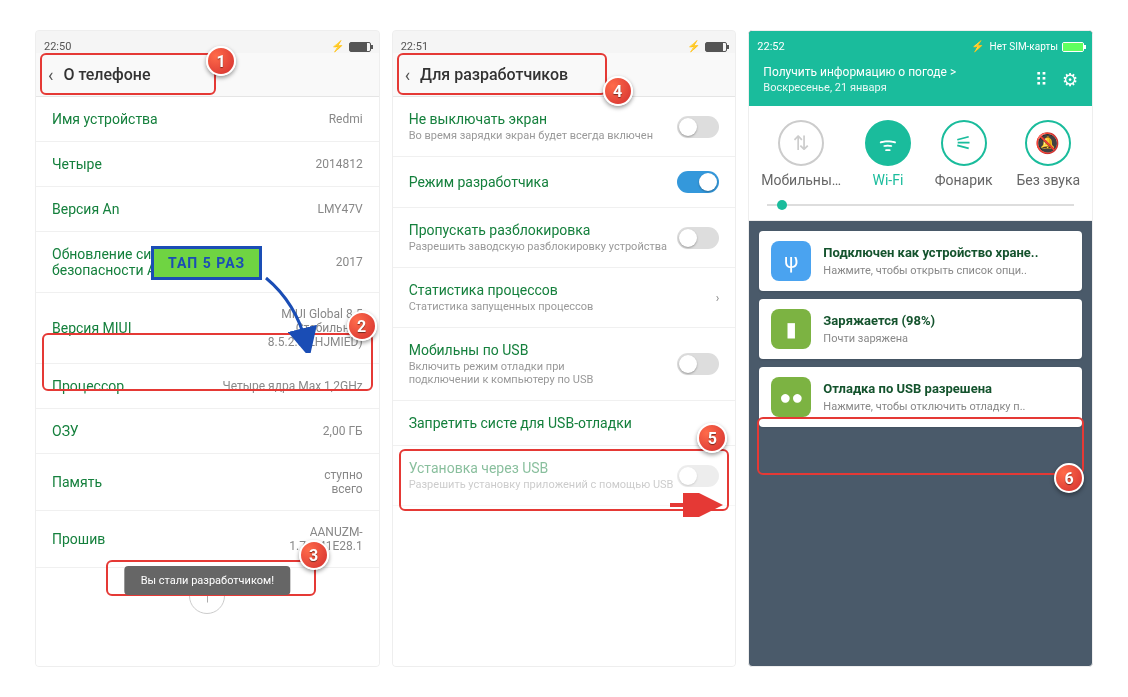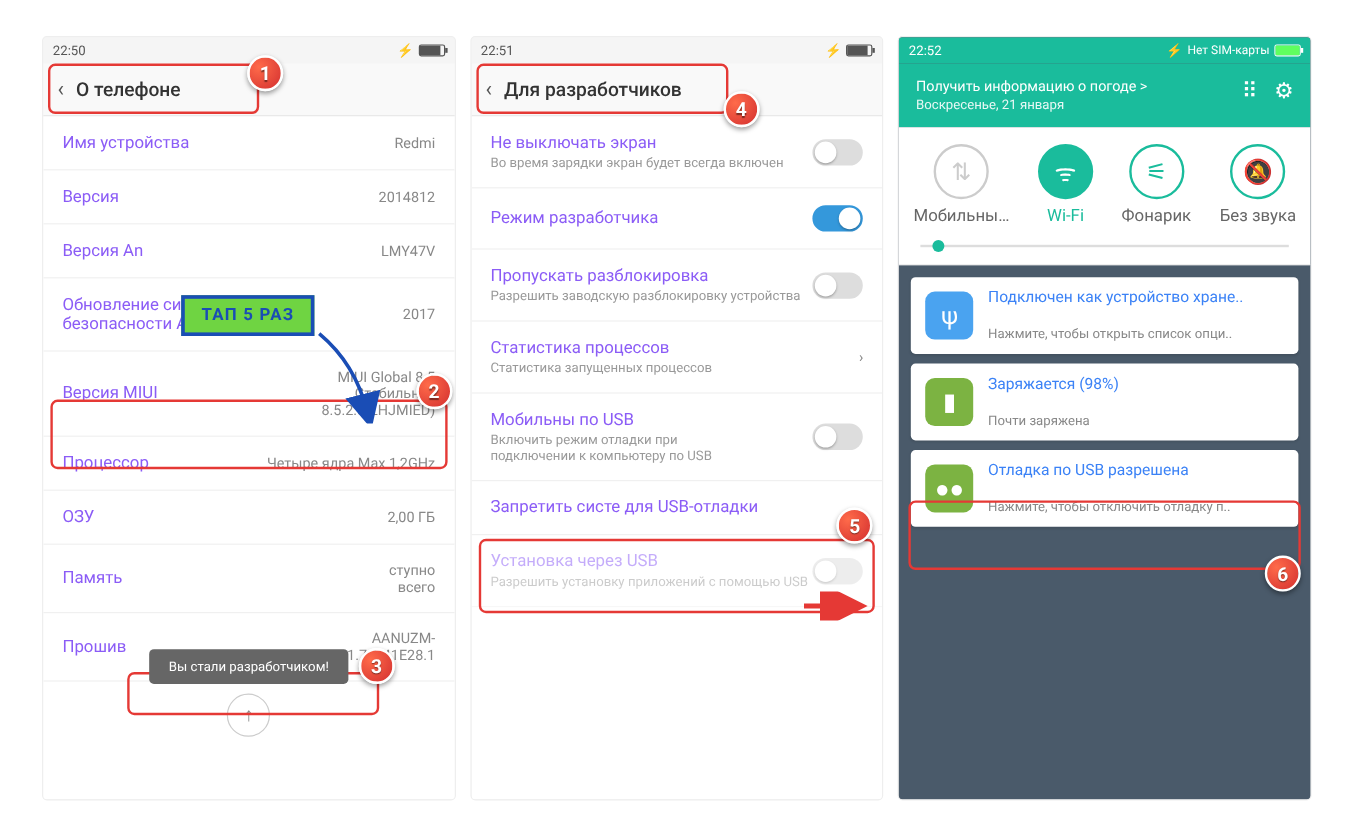--- a/index.html
+++ b/index.html
@@ -1,67 +1,67 @@
 <!DOCTYPE html>
 <html><head>
 <meta charset="utf-8">
 <style>
 *{margin:0;padding:0;box-sizing:border-box;font-family:-apple-system,Roboto,Arial,sans-serif}
 body{width:1128px;height:697px;background:#fff;display:flex;padding:30px 35px;gap:12px}
 .phone{flex:1;border:1px solid #eee;border-radius:4px;background:#f5f5f5;overflow:hidden;position:relative;display:flex;flex-direction:column}
-.sbar{height:22px;background:#f5f5f5;display:flex;justify-content:space-between;align-items:center;padding:0 8px;font-size:11px;color:#555}
+.sbar{height:22px;background:#f5f5f5;display:flex;justify-content:space-between;align-items:flex-end;padding:0 8px;font-size:11px;color:#555}
 .sbar3{background:#1abc9c;color:#fff}
 .sicons{display:flex;align-items:center;gap:4px}
 .battery{width:22px;height:10px;border:1px solid currentColor;border-radius:2px;position:relative}
 .battery:after{content:"";position:absolute;right:-3px;top:2px;width:2px;height:4px;background:currentColor}
 .batfill{height:100%;background:currentColor}
 .bat3{border-color:#fff}
 .bat3:after{background:#fff}
 .bat3 .batfill{background:#5fff5f}
 .header{height:44px;background:#f9f9f9;display:flex;align-items:center;padding:0 12px;border-bottom:1px solid #e5e5e5}
 .back{font-size:18px;color:#555;margin-right:10px}
 .htitle{font-size:16px;color:#333;font-weight:500}
 .list{background:#fff;flex:1;overflow:hidden}
 .row{display:flex;justify-content:space-between;align-items:center;padding:14px 16px;border-bottom:1px solid #f0f0f0}
-.rlabel{font-size:14px;color:#8b5cf6}
+.rlabel{font-size:14px;color:#15803d}
 .rval{font-size:12px;color:#888;text-align:right}
 .rsub{font-size:11px;color:#999;margin-top:2px}
 .sect{font-size:11px;color:#999;padding:10px 16px 6px;background:#f5f5f5}
 .toggle{width:42px;height:22px;border-radius:11px;background:#ddd;position:relative}
 .toggle.on{background:#3498db}
 .tknob{width:18px;height:18px;border-radius:50%;background:#fff;position:absolute;top:2px;left:2px;box-shadow:0 1px 2px rgba(0,0,0,.3)}
 .toggle.on .tknob{left:22px}
 .marker{position:absolute;width:30px;height:30px;border-radius:50%;background:radial-gradient(circle at 30% 30%,#ff6b4a,#d32f2f);border:2px solid #fff;box-shadow:0 2px 4px rgba(0,0,0,.4);display:flex;align-items:center;justify-content:center;color:#fff;font-weight:bold;font-size:16px;text-shadow:0 1px 1px rgba(0,0,0,.5);z-index:100}
 .redbox{position:absolute;border:2px solid #e53935;border-radius:6px;z-index:50;pointer-events:none}
 .tapbox{position:absolute;background:#6fd442;border:3px solid #1a4db5;color:#1a4db5;font-weight:bold;font-size:14px;padding:6px 14px;z-index:80;letter-spacing:1px}
 .arrow{position:absolute;z-index:75}
 .toast{position:absolute;left:50%;transform:translateX(-50%);background:#666;color:#fff;font-size:11px;padding:8px 16px;border-radius:4px;z-index:60}
 .upbtn{width:36px;height:36px;border:1px solid #ccc;border-radius:50%;display:flex;align-items:center;justify-content:center;margin:10px auto;color:#888}
 .updsys{text-align:center;font-size:11px;color:#999;padding-bottom:8px}
 
 
 .ns-head{background:#1abc9c;color:#fff;padding:12px 14px}
-.weather{font-size:12px;display:flex;justify-content:space-between;}
+.weather{font-size:12px;display:flex;justify-content:space-between;align-items:center}
 .wsub{font-size:11px;opacity:.9;margin-top:2px}
 .headicons{display:flex;gap:14px;font-size:18px}
 .qs{background:#fff;padding:14px 0 10px;border-bottom:1px solid #eee}
 .qrow{display:flex;justify-content:space-around}
 .qitem{text-align:center}
 .qcircle{width:46px;height:46px;border-radius:50%;border:2px solid #1abc9c;display:flex;align-items:center;justify-content:center;margin:0 auto 6px;color:#1abc9c;font-size:20px}
 .qcircle.off{border-color:#ccc;color:#ccc}
 .qcircle.fill{background:#1abc9c;color:#fff}
 .qlabel{font-size:14px;color:#666}
 .qlabel.active{color:#1abc9c}
 .slider{margin:16px 18px 4px;height:2px;background:#ddd;position:relative}
 .sthumb{position:absolute;left:3%;top:-4px;width:10px;height:10px;border-radius:50%;background:#1abc9c}
 .notifs{padding:10px 10px 0;background:transparent}
 .ncard{background:#fff;border-radius:4px;margin-bottom:8px;padding:10px 12px;display:flex;align-items:center;gap:12px;box-shadow:0 1px 2px rgba(0,0,0,.1)}
 .nicon{width:40px;height:40px;border-radius:8px;display:flex;align-items:center;justify-content:center;color:#fff;font-size:20px;flex-shrink:0}
-.ntitle{font-size:13px;color:#3b82f6;font-weight:400}
-.nsub{font-size:11px;color:#888;margin-top:16px}
+.ntitle{font-size:13px;color:#14532d;font-weight:700}
+.nsub{font-size:11px;color:#888;margin-top:4px}
 .home-blur{position:absolute;left:0;right:0;bottom:0;height:200px;background:linear-gradient(#4a5a6a,#3a4a5a);display:flex;flex-direction:column;justify-content:flex-end;padding:10px 8px;z-index:-1}
 .dock{display:flex;justify-content:space-around;margin-top:8px}
 .dicon{width:50px;height:50px;border-radius:12px;display:flex;align-items:center;justify-content:center;color:#fff;font-size:22px}
 .dlabel{font-size:9px;color:#eee;text-align:center;margin-top:4px}
 .apprrow{display:flex;justify-content:space-around;margin-bottom:6px}
 .appitem{text-align:center}
 .appicon{width:46px;height:46px;border-radius:10px;background:rgba(255,255,255,.12);margin:0 auto}
 </style>
 </head>
 <body>
@@ -82,21 +82,21 @@
   </div>
   <div class="redbox" style="top:22px;left:4px;width:176px;height:42px"></div>
   <div class="marker" style="top:15px;left:170px">1</div>
 
   <div class="list">
     <div class="row">
         <span class="rlabel">Имя устройства</span>
         <span class="rval">Redmi</span>
       </div>
     <div class="row">
-        <span class="rlabel">Версия</span>
+        <span class="rlabel">Четыре</span>
         <span class="rval">2014812</span>
       </div>
     <div class="row">
         <span class="rlabel">Версия An</span>
         <span class="rval">LMY47V</span>
       </div>
     <div class="row">
         <span class="rlabel" style="max-width:180px">Обновление системы безопасности Android</span>
         <span class="rval">2017</span>
       </div>
@@ -129,21 +129,21 @@
         <marker id="ah1" markerWidth="10" markerHeight="10" refX="5" refY="5" orient="auto">
           <path d="M0,0 L10,5 L0,10 z" fill="#1a4db5"></path>
         </marker>
       </defs>
       <path d="M5,5 Q35,30 45,70" stroke="#1a4db5" stroke-width="3" fill="none" marker-end="url(#ah1)"></path>
     </svg>
 
   <div class="redbox" style="top:302px;left:6px;right:6px;height:58px"></div>
   <div class="marker" style="top:280px;right:2px">2</div>
 
-  <div class="toast" style="bottom:96px">Вы стали разработчиком!</div>
+  <div class="toast" style="bottom:71px">Вы стали разработчиком!</div>
   <div class="redbox" style="bottom:70px;left:70px;width:210px;height:36px"></div>
   <div class="marker" style="bottom:96px;right:50px">3</div>
 </div>
 
 <div class="phone">
   <div class="sbar">
     <span>22:51</span>
     <div class="sicons">
         <span>⚡</span>
         <div class="battery">

